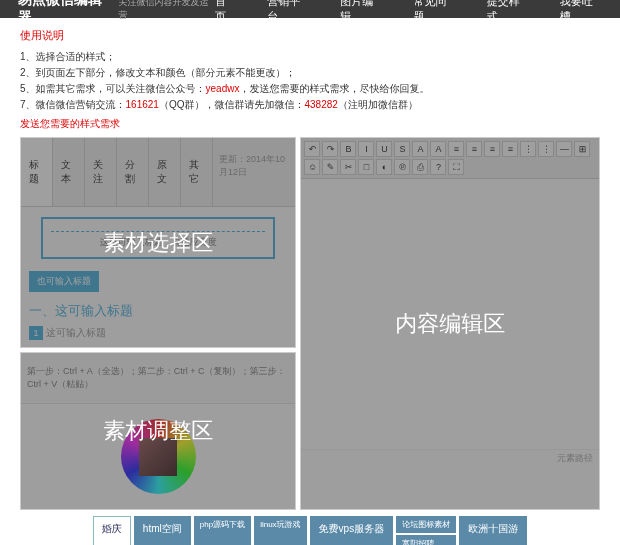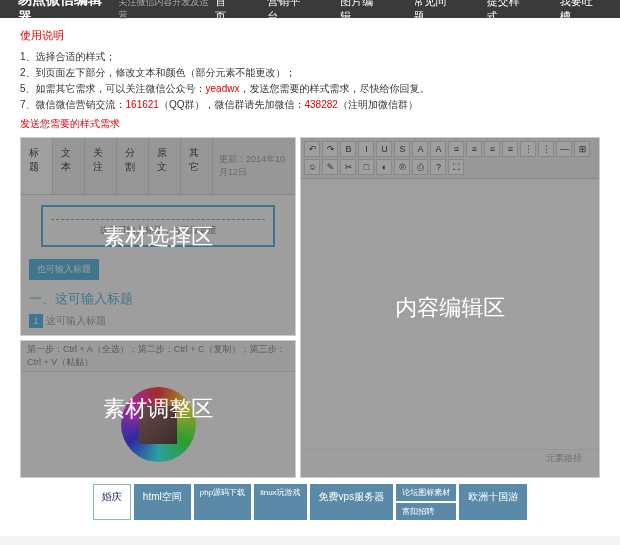--- a/index.html
+++ b/index.html
@@ -13,39 +13,39 @@
 .section-title{color:#d00;font-size:11px;margin-bottom:6px}
 .instructions{list-style:none;margin-bottom:4px}
 .instructions li{font-size:10px;line-height:1.6;color:#333}
 .instructions .hl{color:#d00}
 .red-note{color:#d00;font-size:10px;margin-bottom:6px}
 .workspace{display:flex;gap:4px;position:relative}
 .left-col{width:48%;display:flex;flex-direction:column;gap:4px}
 .right-col{width:52%}
 .panel{border:1px solid #ccc;background:#fcfcfc;position:relative}
 .tabs{display:flex;background:#eee;border-bottom:1px solid #ccc}
-.tab{padding:8px 8px;font-size:10px;border-right:1px solid #ccc;cursor:pointer}
+.tab{padding:20px 8px;font-size:10px;border-right:1px solid #ccc;cursor:pointer}
 .tab.active{background:#fff}
 .tab-info{margin-left:auto;padding:15px 6px;font-size:9px;color:#888}
 .material-body{height:140px;overflow:hidden;position:relative;padding:8px}
 .sample-box{border:2px solid #2aa5d8;padding:8px;margin:2px 12px 8px 12px;text-align:center}
 .sample-circle{display:inline-block;width:16px;height:16px;border:1px solid #2aa5d8;border-radius:50%;color:#2aa5d8;font-size:10px;line-height:14px}
 .sample-box .t1{font-size:9px;color:#999;margin-bottom:2px}
 .sample-box .t2{font-size:9px;color:#666;border-top:1px dashed #2aa5d8;padding-top:4px;margin-top:4px}
 .blue-strip{background:#2aa5d8;color:#fff;font-size:9px;padding:4px 8px;display:inline-block;margin:4px 0}
 .blue-title{color:#2aa5d8;font-size:13px;margin:6px 0}
 .num-box{display:inline-block;background:#2aa5d8;color:#fff;width:14px;height:14px;text-align:center;font-size:9px;line-height:14px;margin-right:3px}
-.adjust-hdr{font-size:9px;color:#666;padding:2px 6px;border-bottom:1px solid #ddd;background:#f7f7f7}
+.adjust-hdr{font-size:9px;color:#666;padding:12px 6px;border-bottom:1px solid #ddd;background:#f7f7f7}
 .adjust-body{height:105px;position:relative;display:flex;align-items:center;justify-content:center}
 .color-wheel{width:75px;height:75px;border-radius:50%;background:conic-gradient(red,yellow,lime,cyan,blue,magenta,red);display:flex;align-items:center;justify-content:center}
 .color-sq{width:38px;height:38px;background:linear-gradient(135deg,#844,#200)}
 .toolbar{background:#f0f0f0;border-bottom:1px solid #ccc;padding:3px;display:flex;flex-wrap:wrap;gap:2px}
 .tb-btn{width:16px;height:16px;background:#fff;border:1px solid #ccc;font-size:9px;display:flex;align-items:center;justify-content:center;cursor:pointer}
 .editor-body{height:270px;background:#fff}
-.editor-footer{font-size:9px;color:#999;padding:2px 17px;text-align:right;border-top:1px solid #eee}
+.editor-footer{font-size:9px;color:#999;padding:2px 6px;text-align:right;border-top:1px solid #eee}
 .overlay{position:absolute;top:0;left:0;right:0;bottom:0;background:rgba(80,80,80,0.55);display:flex;align-items:center;justify-content:center;color:#fff;font-size:22px;pointer-events:none}
 .adlinks{display:flex;gap:3px;padding:6px 10px;justify-content:center;flex-wrap:wrap}
 .adlink{border:1px solid #8bb;padding:5px 8px;font-size:10px;color:#336;background:#fff}
 .adlink.dark{background:#5a8aa8;color:#fff;border-color:#5a8aa8}
 .adlink.sm{font-size:8px;padding:2px 5px}
 .adstack{display:flex;flex-direction:column;gap:2px}
 </style>
 </head>
 <body>
 

